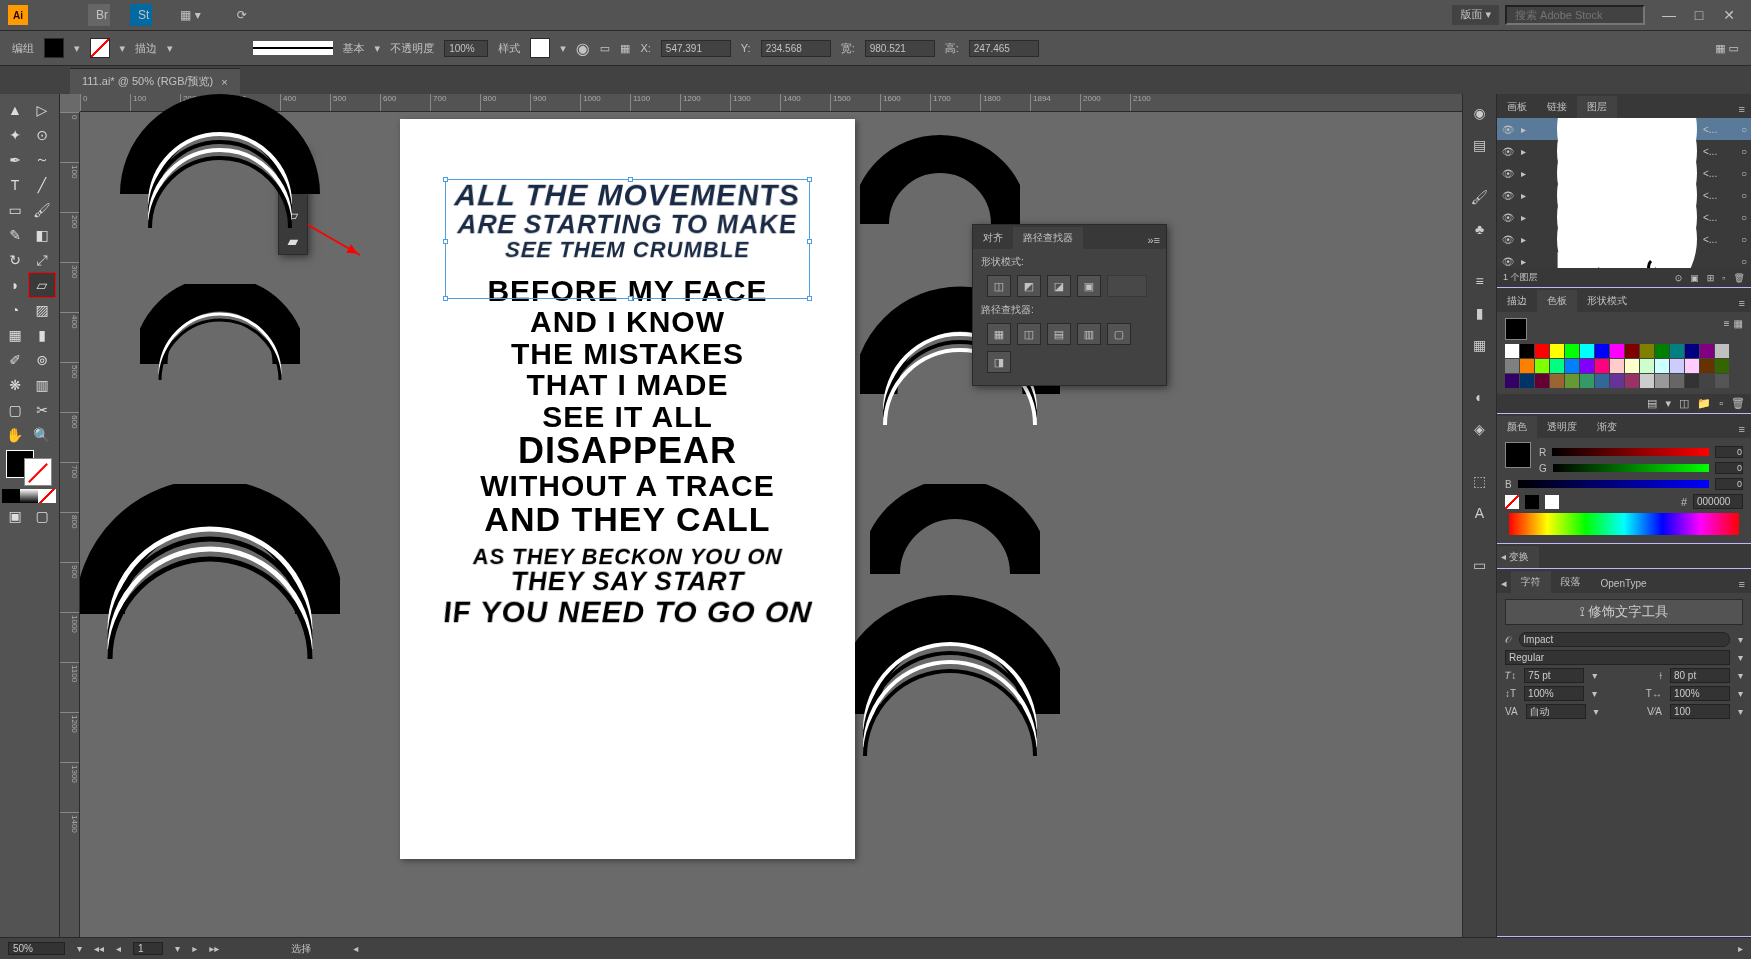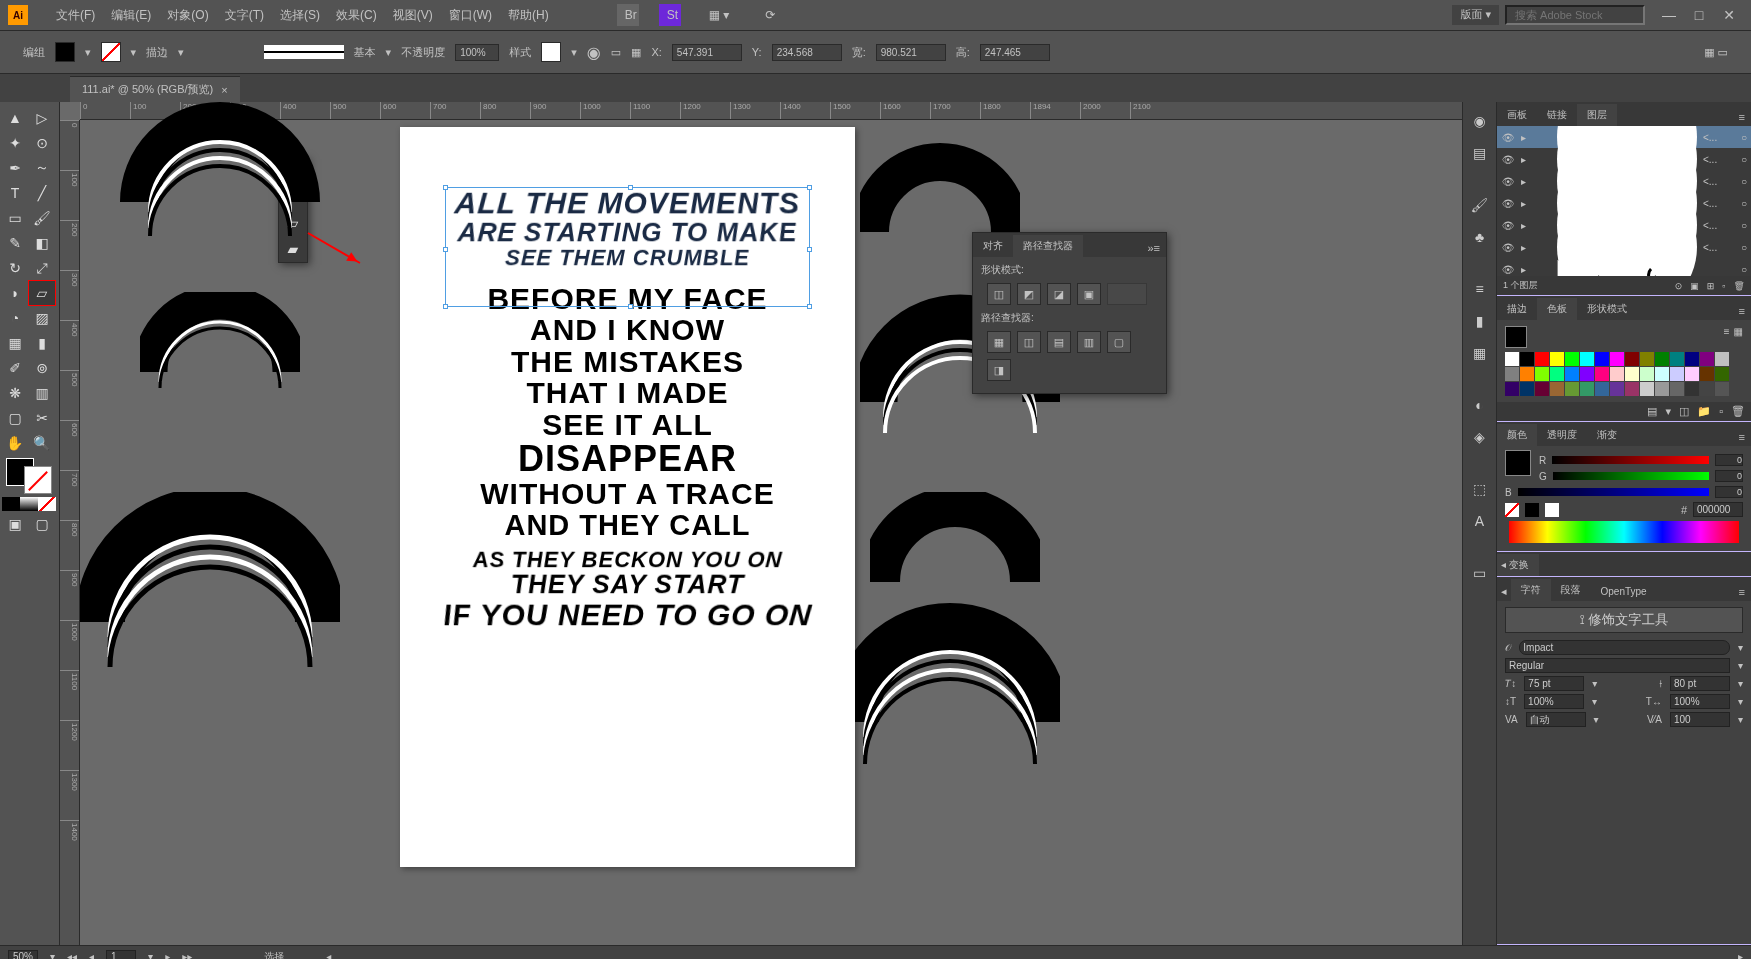--- a/index.html
+++ b/index.html
@@ -5,21 +5,21 @@
 *{margin:0;padding:0;box-sizing:border-box;font-family:"Microsoft YaHei",sans-serif;user-select:none}
 body{background:#535353;color:#c2c2c2;font-size:11px;width:1751px;height:959px;overflow:hidden;position:relative}
 .titlebar{height:30px;background:#535353;display:flex;align-items:center;padding:0 8px;gap:20px}
 .ai-logo{width:20px;height:20px;background:#ff9a00;color:#330000;font-weight:bold;display:flex;align-items:center;justify-content:center;font-size:10px}
 .menu-item{padding:4px 8px;cursor:pointer;font-size:12px}
 .winctrl{margin-left:auto;display:flex;gap:2px}
 .winbtn{width:28px;height:20px;display:flex;align-items:center;justify-content:center;cursor:pointer;font-size:14px}
 .search-stock{background:#424242;padding:2px 8px;width:140px;color:#888;margin-right:8px;font-size:11px}
 .layout-btn{padding:2px 8px;background:#424242;margin-right:4px}
 
-.ctrlbar{height:44px;background:#535353;border-top:1px solid #2a2a2a;border-bottom:1px solid #2a2a2a;display:flex;align-items:center;padding:0 23px;gap:10px;font-size:11px}
+.ctrlbar{height:36px;background:#535353;border-top:1px solid #2a2a2a;border-bottom:1px solid #2a2a2a;display:flex;align-items:center;padding:0 12px;gap:10px;font-size:11px}
 .ctrl-label{color:#c2c2c2}
 .swatch{width:20px;height:20px;border:1px solid #2a2a2a;display:inline-block}
 .ctrl-input{background:#424242;border:1px solid #2a2a2a;color:#c2c2c2;padding:2px 4px;width:70px;font-size:10px}
 .stroke-preview{width:80px;height:14px;background:#fff;display:flex;align-items:center}
 .stroke-preview::after{content:"";height:2px;background:#000;width:100%}
 
 .tabbar{height:28px;background:#424242;display:flex;align-items:flex-end;padding-left:70px}
 .doc-tab{background:#535353;padding:5px 12px;font-size:11px;display:flex;align-items:center;gap:8px;border-top:1px solid #2a2a2a}
 .doc-tab .close{cursor:pointer}
 
@@ -101,34 +101,23 @@
 .statusbar{height:22px;background:#424242;border-top:1px solid #2a2a2a;display:flex;align-items:center;padding:0 8px;gap:12px;font-size:10px}
 .statusbar select,.statusbar input{background:#333;border:1px solid #222;color:#ccc;font-size:10px;padding:0 4px}
 
 .arc{border-radius:50%;border:30px solid #000;border-bottom-color:transparent;border-left-color:transparent;border-right-color:transparent;width:140px;height:140px;transform:rotate(180deg)}
 </style>
 </head>
 <body>
 
 <div class="titlebar">
   <div class="ai-logo">Ai</div>
-  <div id="menus" style="display:flex">
-      <div class="menu-item">文件(F)</div>
-      <div class="menu-item">编辑(E)</div>
-      <div class="menu-item">对象(O)</div>
-      <div class="menu-item">文字(T)</div>
-      <div class="menu-item">选择(S)</div>
-      <div class="menu-item">效果(C)</div>
-      <div class="menu-item">视图(V)</div>
-      <div class="menu-item">窗口(W)</div>
-      <div class="menu-item">帮助(H)</div>
-    </div>
   <div style="width:20px"></div>
   <div class="menu-item" style="background:#666;width:22px;text-align:center">Br</div>
-  <div class="menu-item" style="background:#6d28d9;width:22px;">St</div>
+  <div class="menu-item" style="background:#0369a1;width:22px;">St</div>
   <div class="menu-item">▦ ▾</div>
   <div class="menu-item">⟳</div>
   <div class="winctrl">
     <div class="layout-btn"><span>版面</span> ▾</div>
     <input class="search-stock" placeholder="搜索 Adobe Stock" style="">
     <div class="winbtn">—</div>
     <div class="winbtn">□</div>
     <div class="winbtn">✕</div>
   </div>
 </div>
@@ -322,21 +311,21 @@
         <div class="text-block warp1" style="font-size:26px;color:#1a2a44"><span>ARE STARTING TO MAKE</span></div>
         <div class="text-block warp1" style="font-size:22px;color:#1a2a44"><span>SEE THEM CRUMBLE</span></div>
         <div style="height:14px"></div>
         <div class="text-block" style="font-size:30px"><span>BEFORE MY FACE</span></div>
         <div class="text-block" style="font-size:30px"><span>AND I KNOW</span></div>
         <div class="text-block" style="font-size:30px"><span>THE MISTAKES</span></div>
         <div class="text-block" style="font-size:30px"><span>THAT I MADE</span></div>
         <div class="text-block" style="font-size:30px"><span>SEE IT ALL</span></div>
         <div class="text-block" style="font-size:36px"><span>DISAPPEAR</span></div>
         <div class="text-block" style="font-size:30px"><span>WITHOUT A TRACE</span></div>
-        <div class="text-block" style="font-size:29px"><span>AND THEY CALL</span></div>
+        <div class="text-block" style="font-size:34px"><span>AND THEY CALL</span></div>
         <div style="height:8px"></div>
         <div class="text-block warp2" style="font-size:22px"><span>AS THEY BECKON YOU ON</span></div>
         <div class="text-block warp2" style="font-size:26px"><span>THEY SAY START</span></div>
         <div class="text-block warp2" style="font-size:30px"><span>IF YOU NEED TO GO ON</span></div>
       </div>
     </div>
 
     <div class="align-panel">
       <div class="panel-tabs">
         <div class="ptab">对齐</div>
@@ -611,21 +600,21 @@
           <span style="margin-left:auto">V⁄A</span>
             <input class="char-input" value="100" style="">
             <span>▾</span>
         </div>
       </div>
     </div>
   </div>
 </div>
 
 <div class="statusbar">
-  <input style="width: 30px;" value="50%">
+  <input style="width: 57px;" value="50%">
     <span>▾</span>
   <span>◂◂</span>
   <span>◂</span>
   <input style="width: 30px;" value="1">
     <span>▾</span>
   <span>▸</span>
   <span>▸▸</span>
   <span style="margin-left:60px">选择</span>
   <span style="margin-left:30px">◂</span>
   <div style="flex:1"></div>

